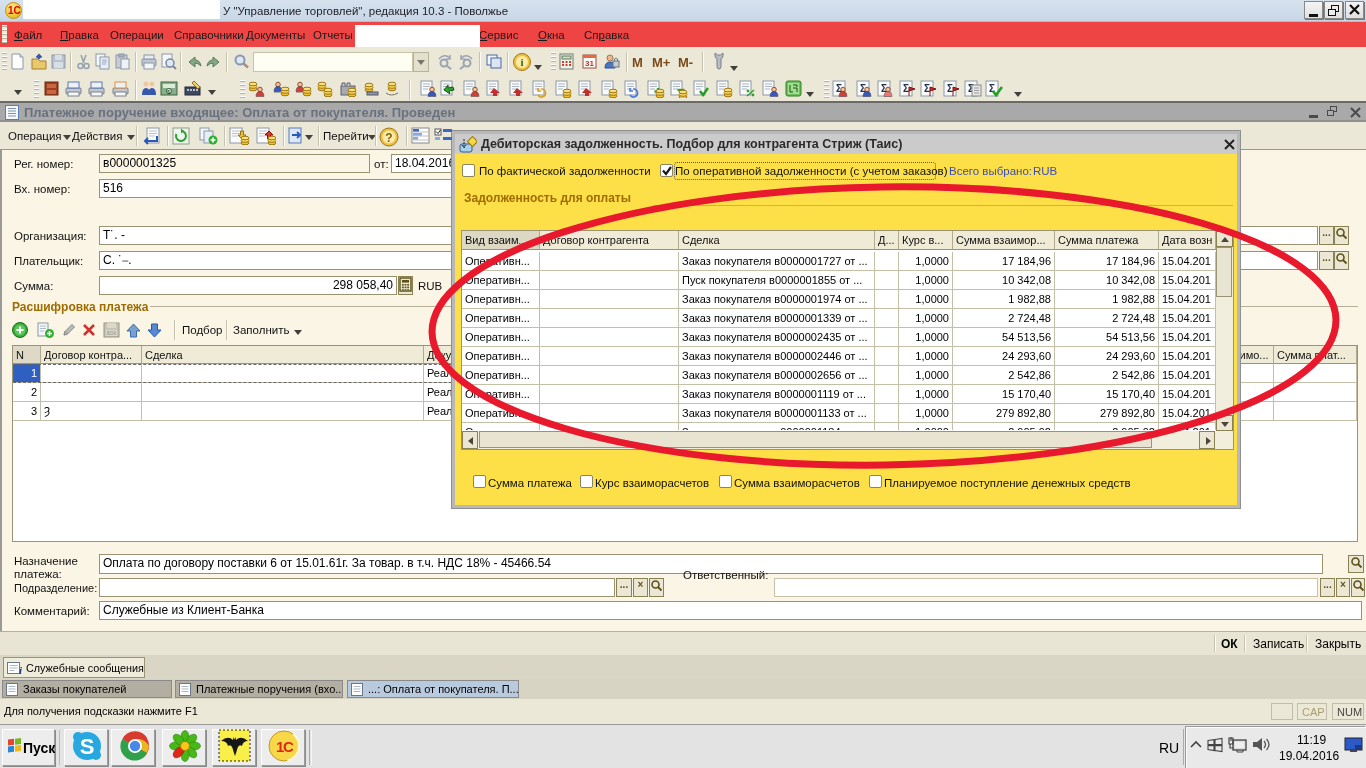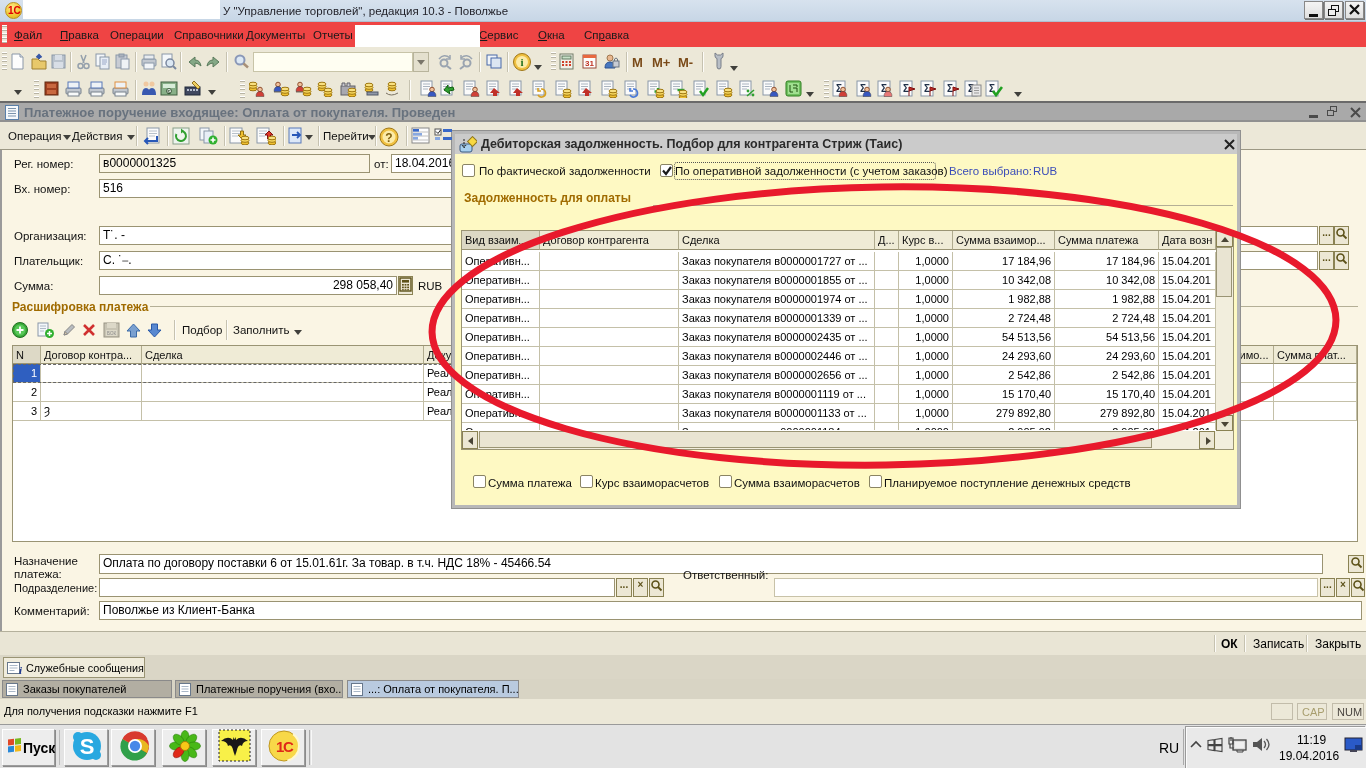--- a/index.html
+++ b/index.html
@@ -34,21 +34,21 @@
 .inp.ro{background:#faf5e4}
 .sbtn{position:absolute;background:#ece7d4;border:1px solid #8a8253;color:#5c5118;font-size:10px;text-align:center;font-weight:bold}
 .seclbl{position:absolute;font-size:12px;font-weight:bold;color:#a06b00}
 .hline{position:absolute;height:1px;background:#b4af96}
 
 .tbl{position:absolute;background:#fff;border:1px solid #9a9474}
 .th{position:absolute;background:#efebd6;border-right:1px solid #b0ab8e;border-bottom:1px solid #9a9474;font-size:11px;color:#111;padding:3px 3px 0 3px;overflow:hidden;white-space:nowrap}
 .td{position:absolute;border-right:1px solid #c4c0a8;border-bottom:1px solid #c4c0a8;font-size:11px;padding:3px 3px 0 3px;overflow:hidden;white-space:nowrap;background:#fff}
 .num{text-align:right}
 
-#dlg{left:452px;top:131px;width:788px;height:377px;background:#fef9c3;border:3px solid #b8b8b8;outline:1px solid #909090}
+#dlg{left:452px;top:131px;width:788px;height:377px;background:#fde047;border:3px solid #b8b8b8;outline:1px solid #909090}
 #dlgttl{left:0px;top:0px;width:782px;height:20px;background:#cbcbcb}
 #dlgttl .t{left:26px;top:3px;font-size:12.5px;font-weight:bold;color:#2b2b2b;position:absolute}
 .cb{position:absolute;width:13px;height:13px;background:#fff;border:1px solid #8a8464;border-radius:2px}
 .dlbl{font-size:11.5px !important}
 
 #btnbar{left:0;top:631px;width:1366px;height:24px;background:#e9e5d5;border-top:1px solid #b4b09c}
 #btnbar span{position:absolute;top:5px;font-size:12px}
 #svc{left:0;top:655px;width:1366px;height:24px;background:#dad6c6}
 #svctab{left:3px;top:2px;width:142px;height:21px;background:#f0ecdc;border:1px solid #9a9474;font-size:10.8px;padding:4px 0 0 22px;white-space:nowrap;overflow:hidden}
 #tabbar{left:0;top:679px;width:1366px;height:20px;background:#d8d4c4}
@@ -808,21 +808,21 @@
   <div class="lbl" style="left:681px;top:419px">Ответственный:</div>
   <div class="inp" style="left:772px;top:428px;width:544px;height:19px;border-color:#c8c2a8"></div>
   <div class="sbtn" style="left:1318px;top:428px;width:15px;height:19px">...</div>
   <div class="sbtn" style="left:1334px;top:428px;width:14px;height:19px">×</div>
   <div class="sbtn" style="left:1349px;top:428px;width:14px;height:19px"><svg width="13" height="14">
         <circle cx="5.5" cy="5.5" r="3.5" fill="none" stroke="#5c5118" stroke-width="1.6"></circle>
         <path d="M8 8 l3.5 3.5" stroke="#5c5118" stroke-width="1.8"></path>
       </svg></div>
 
   <div class="lbl" style="left:12px;top:455px">Комментарий:</div>
-  <div class="inp" style="left:97px;top:451px;width:1263px;height:19px">Поволжье из Клиент-Банка</div>
+  <div class="inp" style="left:97px;top:451px;width:1263px;height:19px">Служебные из Клиент-Банка</div>
 </div>
 
 <div class="abs" id="btnbar">
   <span style="left:1221px;font-weight:bold">ОК</span>
   <span style="left:1253px">Записать</span>
   <span style="left:1315px">Закрыть</span>
   <div class="tsep" style="left:1214px;top:3px;height:17px"></div>
   <div class="tsep" style="left:1244px;top:3px;height:17px"></div>
   <div class="tsep" style="left:1306px;top:3px;height:17px"></div>
 </div>
@@ -916,21 +916,21 @@
   <div class="td" style="left:7px;top:118px;width:78px;height:19px">Оперативн...</div>
   <div class="td" style="left:85px;top:118px;width:139px;height:19px"></div>
   <div class="td" style="left:224px;top:118px;width:196px;height:19px">Заказ покупателя в0000001727 от ...</div>
   <div class="td" style="left:420px;top:118px;width:24px;height:19px"></div>
   <div class="td num" style="left:444px;top:118px;width:54px;height:19px">1,0000</div>
   <div class="td num" style="left:498px;top:118px;width:102px;height:19px">17 184,96</div>
   <div class="td num" style="left:600px;top:118px;width:104px;height:19px">17 184,96</div>
   <div class="td" style="left:704px;top:118px;width:57px;height:19px">15.04.201</div>
   <div class="td" style="left:7px;top:137px;width:78px;height:19px">Оперативн...</div>
   <div class="td" style="left:85px;top:137px;width:139px;height:19px"></div>
-  <div class="td" style="left:224px;top:137px;width:196px;height:19px">Заказ покупателя в0000001855 от ...</div>
+  <div class="td" style="left:224px;top:137px;width:196px;height:19px">Пуск покупателя в0000001855 от ...</div>
   <div class="td" style="left:420px;top:137px;width:24px;height:19px"></div>
   <div class="td num" style="left:444px;top:137px;width:54px;height:19px">1,0000</div>
   <div class="td num" style="left:498px;top:137px;width:102px;height:19px">10 342,08</div>
   <div class="td num" style="left:600px;top:137px;width:104px;height:19px">10 342,08</div>
   <div class="td" style="left:704px;top:137px;width:57px;height:19px">15.04.201</div>
   <div class="td" style="left:7px;top:156px;width:78px;height:19px">Оперативн...</div>
   <div class="td" style="left:85px;top:156px;width:139px;height:19px"></div>
   <div class="td" style="left:224px;top:156px;width:196px;height:19px">Заказ покупателя в0000001974 от ...</div>
   <div class="td" style="left:420px;top:156px;width:24px;height:19px"></div>
   <div class="td num" style="left:444px;top:156px;width:54px;height:19px">1,0000</div>

